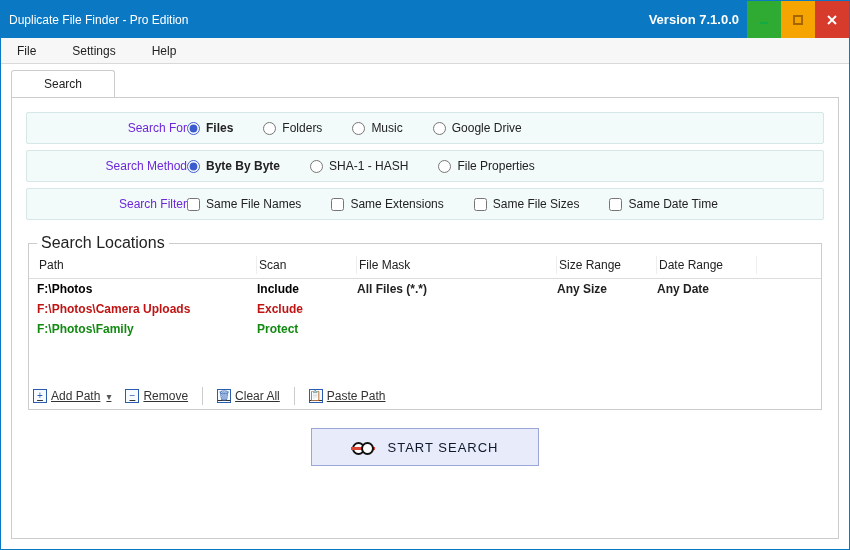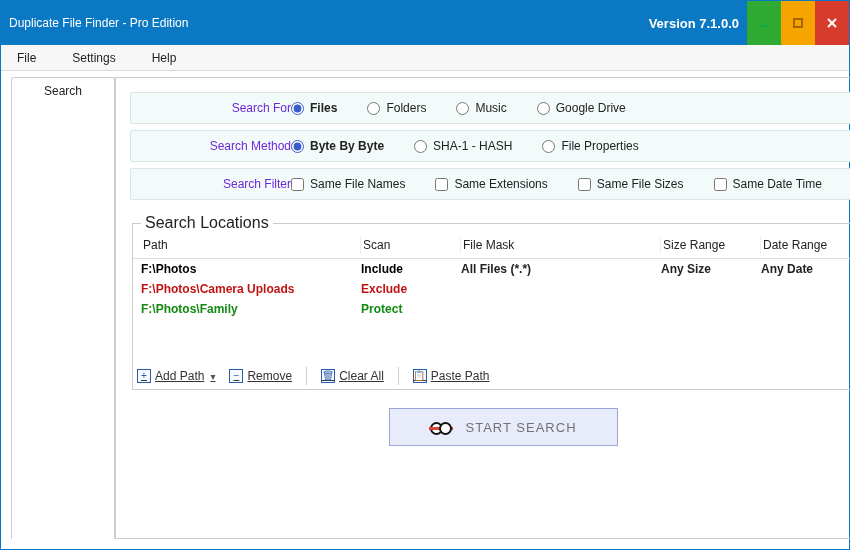--- a/index.html
+++ b/index.html
@@ -10,21 +10,21 @@
     background: #fff;
     color: #222;
     width: 850px;
     height: 550px;
     overflow: hidden;
   }
   .window { width: 850px; height: 550px; border: 1px solid #0a78c2; display: flex; flex-direction: column; }
   .titlebar {
     background: #0a78c2;
     color: #fff;
-    height: 44px;
+    height: 37px;
     display: flex;
     align-items: center;
     padding-left: 8px;
     font-size: 12px;
   }
   .titlebar .title { flex: 1; }
   .titlebar .version { margin-right: 8px; font-size: 13px; font-weight: bold; }
   .winbtns { display: flex; height: 100%; }
   .winbtn { width: 34px; display: flex; align-items: center; justify-content: center; color:#fff; }
   .winbtn.min { background: #2faa33; }
@@ -33,21 +33,21 @@
   .menubar {
     height: 26px;
     background: #f7f7f7;
     border-bottom: 1px solid #d9d9d9;
     display: flex;
     align-items: center;
     padding: 0 6px;
     gap: 16px;
   }
   .menuitem { padding: 2px 10px; cursor: default; }
-  .content { flex: 1; padding: 6px 10px 10px 10px; display: flex; }
+  .content { flex: 1; padding: 6px 10px 10px 10px; display: flex; flex-direction: column; }
   .tabs { display: flex; }
   .tab {
     padding: 6px 32px;
     border: 1px solid #ccc;
     border-bottom: none;
     background: #fff;
     border-top-left-radius: 3px;
     border-top-right-radius: 3px;
     font-size: 12px;
   }
@@ -100,21 +100,21 @@
     font-size: 12px;
     color: #2244aa;
   }
   .tbtn { display: flex; align-items: center; gap: 4px; text-decoration: underline; cursor: default; color:#333; }
   .tbtn .ic { width:14px; height:14px; display:inline-flex; align-items:center; justify-content:center; border:1px solid #2a5db0; color:#2a5db0; font-size:10px; line-height:1; background:#f7fbff; }
   .vsep { width:1px; height:18px; background:#ccc; }
   .dd { font-size:10px; color:#555; margin-left:2px; }
   .searchbtn-wrap { display:flex; justify-content:center; padding: 18px 0 6px 0; }
   .searchbtn {
     display:flex; align-items:center; gap:14px;
-    background:#e7ebfa; color:#737373;
+    background:#e7ebfa; color:#0f172a;
     border:1px solid #9aa6d8;
     padding: 10px 40px;
     font-size: 13px;
     letter-spacing: 1px;
   }
   .binoc { width:22px; height:16px; position:relative; }
   .binoc::before, .binoc::after {
     content:""; position:absolute; bottom:0; width:9px; height:9px; border:2px solid #111; border-radius:50%; background:#fff;
   }
   .binoc::before { left:0; }

